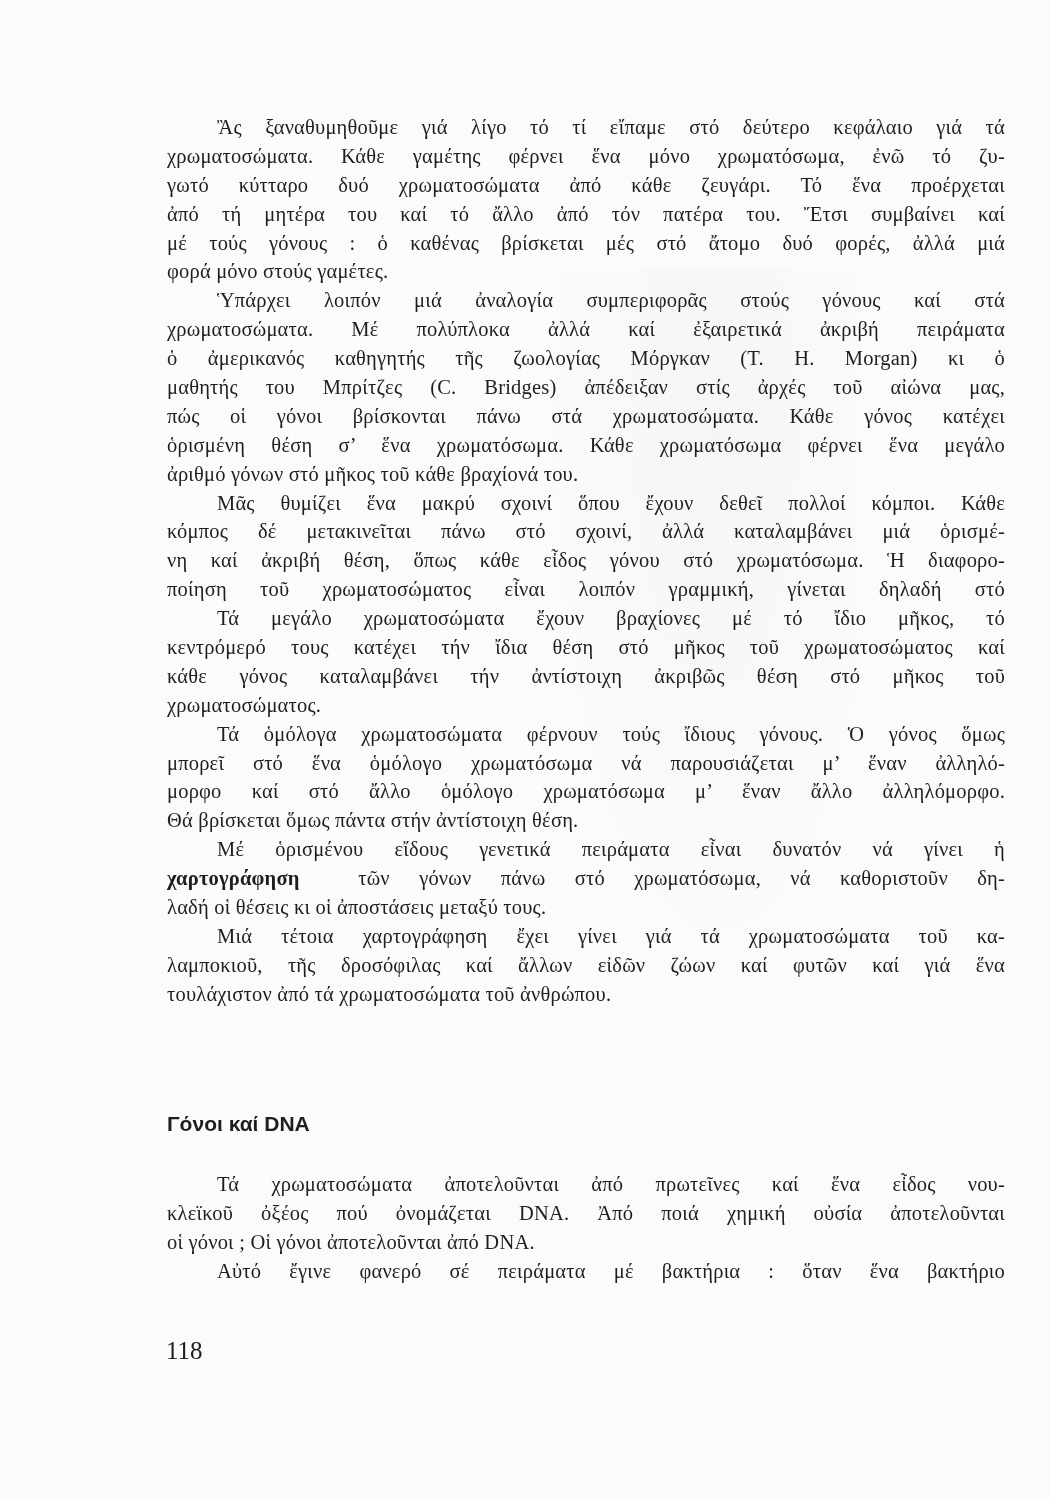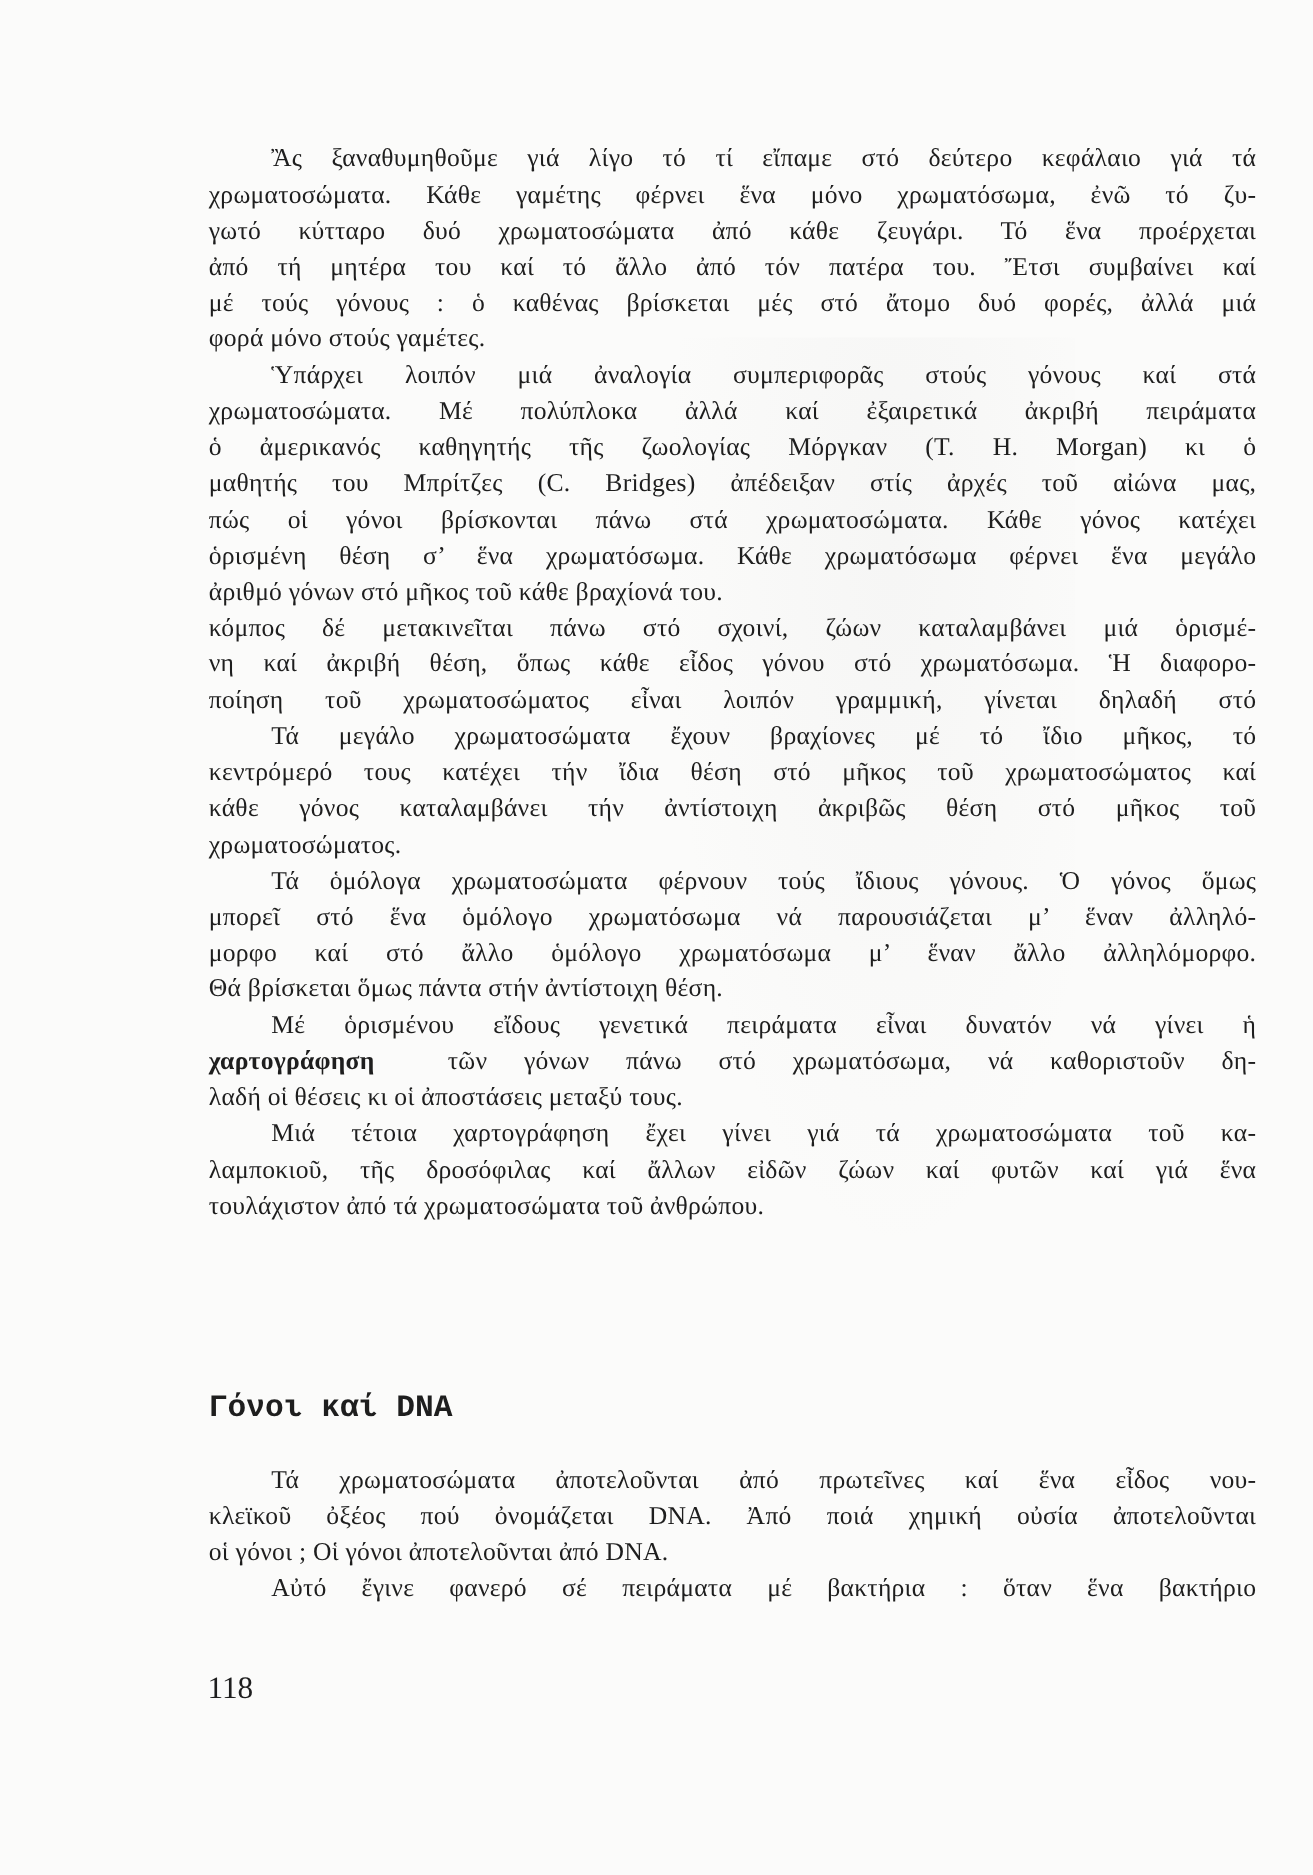--- a/index.html
+++ b/index.html
@@ -28,22 +28,22 @@
     white-space: nowrap;
     text-align: justify;
     text-align-last: justify;
     letter-spacing: 0.2px;
   }
   .line.last { text-align-last: left; }
   .line.indent { padding-left: 50px; }
   .bold { font-weight: bold; margin-top: 36px; }
   .heading {
     position: absolute; left: 167px; top: 1112px;
-    font-size: 25px; font-weight: bold; margin: 0;
-    font-family: Liberation Mono, monospace;
+    font-size: 21px; font-weight: bold; margin: 0;
+    font-family: Liberation Sans, sans-serif;
   }
   .section2 { position: absolute; left: 167px; top: 1170px; width: 838px; }
   .page-number {
     position: absolute; left: 166px; top: 1337px;
     font-size: 25px;
   }
 </style>
 </head>
 <body>
 
@@ -65,21 +65,22 @@
       <span class="line indent">Ὑπάρχει λοιπόν μιά ἀναλογία συμπεριφορᾶς στούς γόνους καί στά</span>
       <span class="line">χρωματοσώματα. Μέ πολύπλοκα ἀλλά καί ἐξαιρετικά ἀκριβή πειράματα</span>
       <span class="line">ὁ ἀμερικανός καθηγητής τῆς ζωολογίας Μόργκαν (T. H. Morgan) κι ὁ</span>
       <span class="line">μαθητής του Μπρίτζες (C. Bridges) ἀπέδειξαν στίς ἀρχές τοῦ αἰώνα μας,</span>
       <span class="line">πώς οἱ γόνοι βρίσκονται πάνω στά χρωματοσώματα. Κάθε γόνος κατέχει</span>
       <span class="line">ὁρισμένη θέση σ’ ἕνα χρωματόσωμα. Κάθε χρωματόσωμα φέρνει ἕνα μεγάλο</span>
       <span class="line last">ἀριθμό γόνων στό μῆκος τοῦ κάθε βραχίονά του.</span>
     </div>
 
     <div class="para">
-      <span class="line">κόμπος δέ μετακινεῖται πάνω στό σχοινί, ζώων καταλαμβάνει μιά ὁρισμέ-</span>
+      <span class="line indent">Μᾶς θυμίζει ἕνα μακρύ σχοινί ὅπου ἔχουν δεθεῖ πολλοί κόμποι. Κάθε</span>
+      <span class="line">κόμπος δέ μετακινεῖται πάνω στό σχοινί, ἀλλά καταλαμβάνει μιά ὁρισμέ-</span>
       <span class="line">νη καί ἀκριβή θέση, ὅπως κάθε εἶδος γόνου στό χρωματόσωμα. Ἡ διαφορο-</span>
       <span class="line">ποίηση τοῦ χρωματοσώματος εἶναι λοιπόν γραμμική, γίνεται δηλαδή στό</span>
     </div>
 
     <div class="para">
       <span class="line indent">Τά μεγάλο χρωματοσώματα ἔχουν βραχίονες μέ τό ἴδιο μῆκος, τό</span>
       <span class="line">κεντρόμερό τους κατέχει τήν ἴδια θέση στό μῆκος τοῦ χρωματοσώματος καί</span>
       <span class="line">κάθε γόνος καταλαμβάνει τήν ἀντίστοιχη ἀκριβῶς θέση στό μῆκος τοῦ</span>
       <span class="line last">χρωματοσώματος.</span>
     </div>

